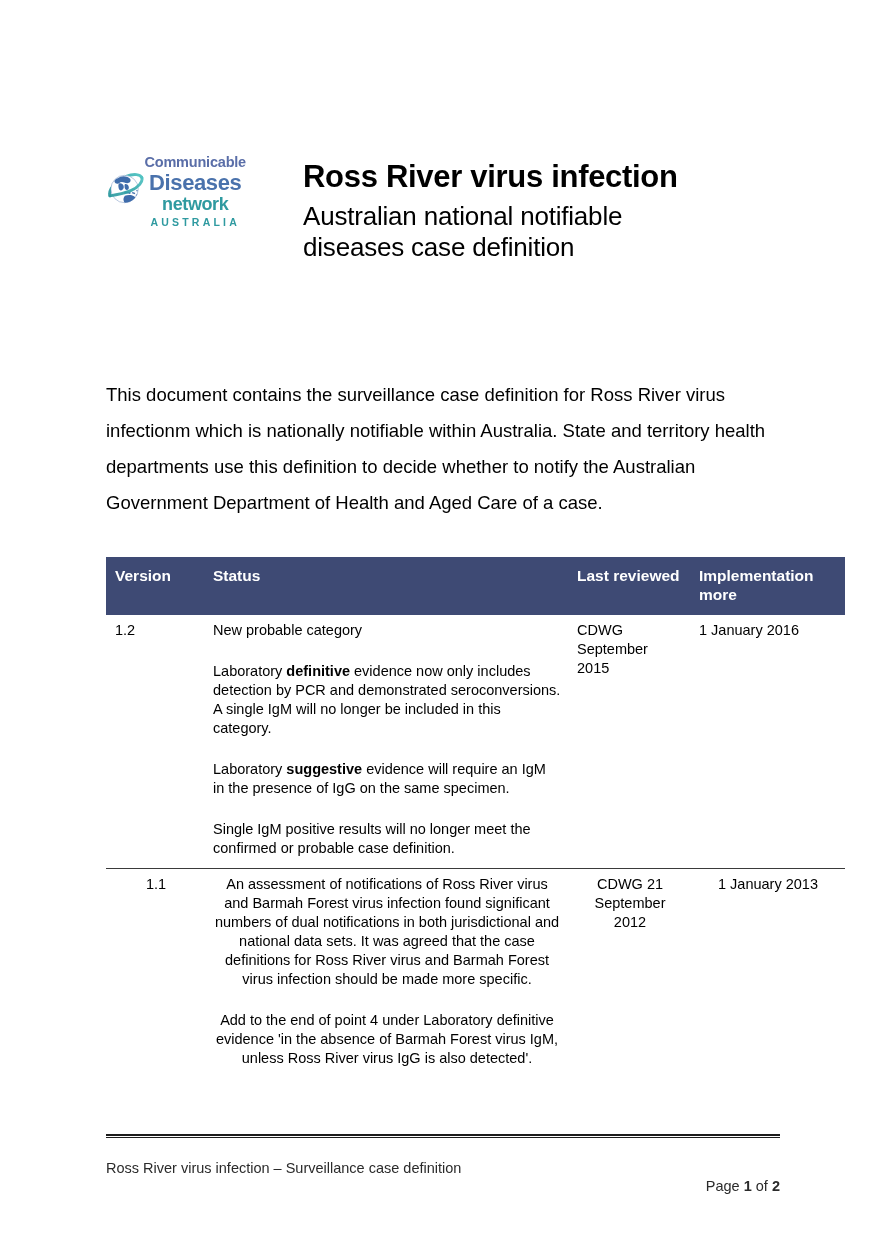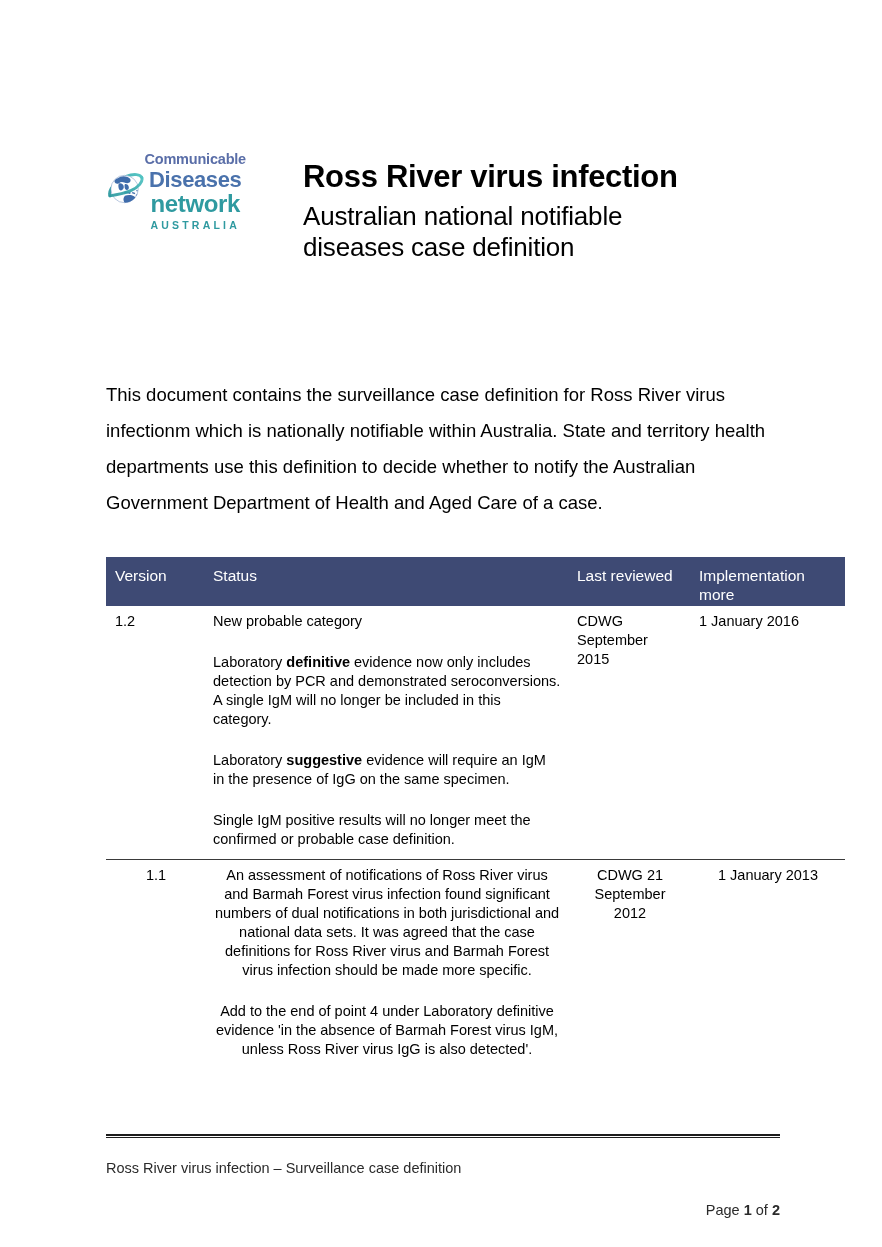--- a/index.html
+++ b/index.html
@@ -64,21 +64,21 @@
   }
   .lw-diseases {
     font-size: 22px;
     font-weight: 700;
     color: #4a72ac;
     letter-spacing: -0.4px;
     display: block;
     margin-top: 3px;
   }
   .lw-network {
-    font-size: 24px;
+    font-size: 18px;
     font-weight: 700;
     color: #2f9aa0;
     letter-spacing: -0.4px;
     display: block;
     margin-top: 1px;
   }
   .lw-australia {
     font-size: 10.5px;
     font-weight: 700;
     color: #2f9aa0;
@@ -126,24 +126,24 @@
     left: 106px;
     top: 557px;
     width: 674px;
     border-collapse: collapse;
     table-layout: fixed;
   }
   .version-table th {
     background: #3e4a74;
     color: #ffffff;
     font-size: 15.5px;
-    font-weight: 400;
+    font-weight: 700;
     text-align: left;
     vertical-align: top;
-    padding: 9px 8px 2px 8px;
+    padding: 9px 8px 11px 8px;
     line-height: 1.24;
   }
   .version-table th.c-version { width: 82px; padding-left: 9px; }
   .version-table th.c-status  { width: 348px; }
   .version-table th.c-last    { width: 106px; }
   .version-table th.c-impl    { width: 138px; }
 
   .version-table td {
     vertical-align: top;
     font-size: 14.5px;
@@ -178,21 +178,20 @@
     top: 1160px;
     font-size: 14.5px;
     color: #2b2b2b;
   }
   .footer-right {
     position: absolute;
     right: 102px;
     top: 1178px;
     font-size: 14.5px;
     color: #2b2b2b;
-    margin-top: 24px;
   }
   .footer-right b { font-weight: 700; }
 </style>
 </head>
 <body>
 
 <div class="page">
 
   <div class="masthead">
 

